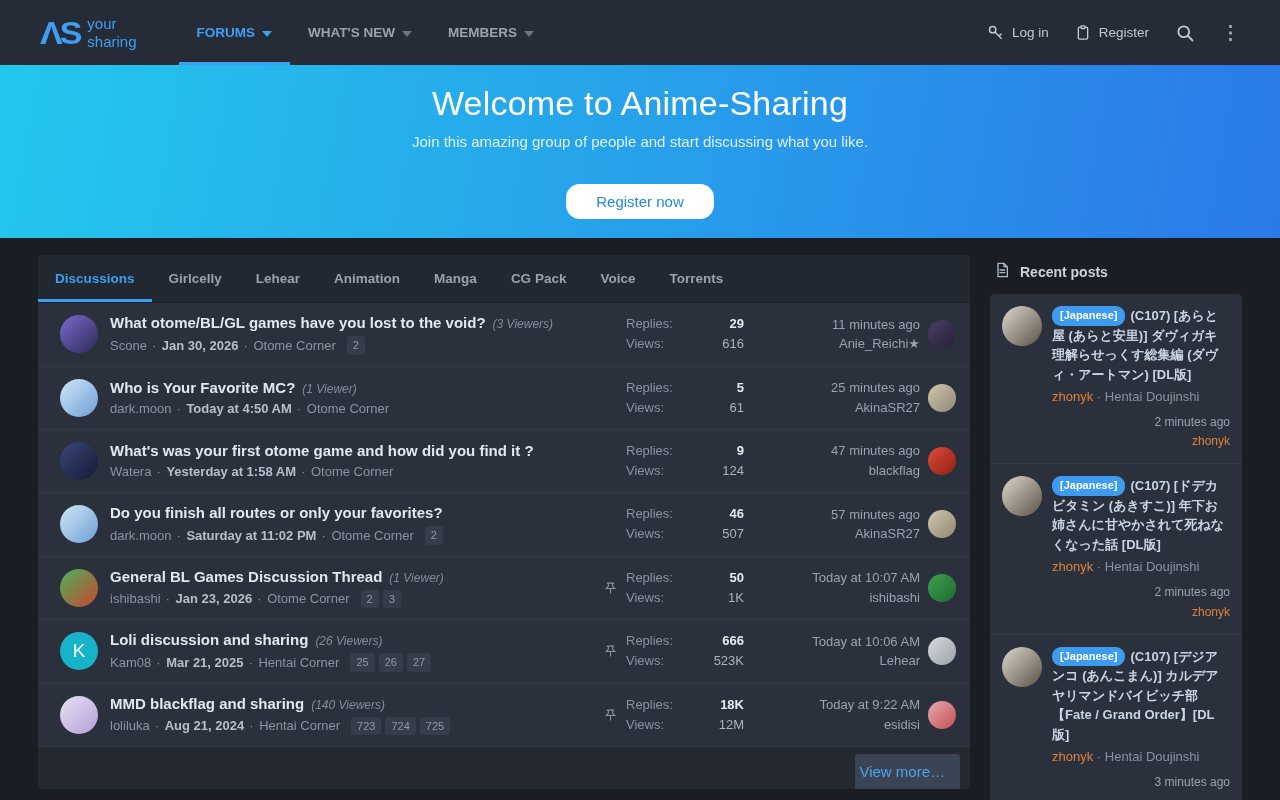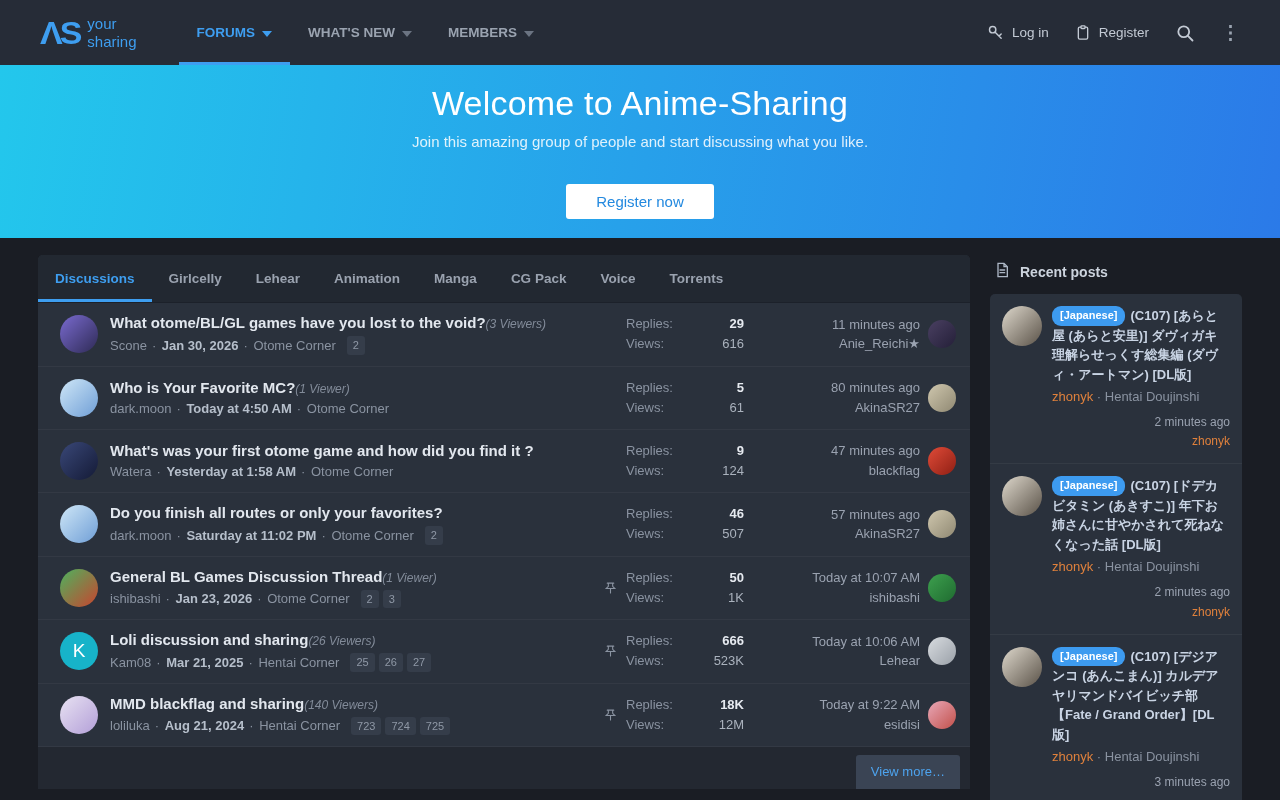--- a/index.html
+++ b/index.html
@@ -39,21 +39,21 @@
 
   
   .hero {
     height:173px; background:linear-gradient(100deg,#23c7ec 0%,#2b7ae8 100%);
     display:flex; flex-direction:column; align-items:center; justify-content:center;
     text-align:center;
   }
   .hero h1 { color:#fff; font-size:34px; font-weight:500; letter-spacing:.2px; }
   .hero p { color:rgba(255,255,255,.85); font-size:15px; margin-top:10px; }
   .hero-btn {
-    margin-top:34px; background:#fff; color:#2389df; border:none; border-radius:3px;
+    margin-top:34px; background:#fff; color:#2389df; border:none; border-radius:14px;
     font-family:inherit; font-size:15px; padding:9px 30px; cursor:pointer;
   }
 
   
   .content { display:flex; gap:20px; padding:17px 38px 0 38px; align-items:flex-start; }
   .main-panel { width:932px; background:#2a313c; border-radius:5px 5px 0 0; overflow:hidden; }
 
   
   .tabs { display:flex; background:#222831; border-bottom:1px solid #1c212a; height:48px; }
   .tab {
@@ -66,21 +66,21 @@
   .thread-row {
     display:flex; align-items:center; gap:12px; padding:11px 14px 11px 22px;
     border-bottom:1px solid rgba(255,255,255,.045); cursor:pointer;
   }
   .avatar {
     width:38px; height:38px; border-radius:50%; flex:none;
     display:flex; align-items:center; justify-content:center;
     color:#fff; font-size:19px; font-weight:400;
   }
   .t-main { flex:1; min-width:0; }
-  .t-title-line { display:flex; align-items:baseline; }
+  .t-title-line { display:flex; align-items:baseline; gap:7px; }
   .t-title { font-size:15px; font-weight:700; color:#e2e7ee; white-space:nowrap; }
   .t-viewers { font-size:12px; font-style:italic; color:#828b99; white-space:nowrap; }
   .t-meta { margin-top:5px; font-size:13px; color:#8a93a1; display:flex; align-items:center; flex-wrap:nowrap; gap:5px; }
   .t-author { color:#8a93a1; }
   .t-date { color:#b6bfcb; font-weight:600; }
   .t-date::before { content:"· "; color:#8a93a1; font-weight:400; margin-right:2px; }
   .t-forum::before { content:"· "; margin-right:2px; }
   .pages { display:flex; gap:4px; margin-left:6px; }
   .page-badge {
     background:#353d4a; color:#8f98a6; border-radius:3px; font-size:11px;
@@ -93,22 +93,22 @@
   .stat-replies { color:#e6eaf0; font-weight:700; }
   .stat-views { color:#aab2bd; }
   .t-last { width:168px; text-align:right; font-size:13px; color:#9aa2b0; line-height:1.5; flex:none; }
   .mini-avatar { width:28px; height:28px; border-radius:50%; flex:none; }
 
   .panel-footer {
     background:#232831; height:42px; display:flex; align-items:center;
     justify-content:flex-end; padding:10px 10px 0 10px;
   }
   .view-more {
-    background:#3a4454; border:none; color:#4da3ee; font-family:inherit; font-size:13px;
-    border-radius:3px 3px 0 0; padding:9px 15px 12px 15px; cursor:pointer;
+    background:#3a4454; border:none; color:#4da3ee; font-family:inherit; font-size:15px;
+    border-radius:3px 3px 0 0; padding:9px 15px 12px 4px; cursor:pointer;
   }
 
   
   .sidebar { width:252px; flex:none; }
   .sidebar-header { display:flex; align-items:center; gap:10px; padding:6px 2px 12px 4px; }
   .sidebar-header .title { font-size:14px; font-weight:700; color:#ccd3dd; }
   .sidebar-panel { background:#2a313c; border-radius:5px; overflow:hidden; }
   .recent-item {
     display:flex; gap:10px; padding:12px 12px; border-bottom:1px solid rgba(255,255,255,.05);
     cursor:pointer;
@@ -281,21 +281,21 @@
             </span>
             <span class="stat-labels">
               <span>Replies:</span><br>
               <span>Views:</span>
             </span>
             <span class="stat-values">
               <span class="stat-replies">5</span><br>
               <span class="stat-views">61</span>
             </span>
             <span class="t-last">
-              <span>80 minutes ago</span><br>
+              <span>25 minutes ago</span><br>
               <span>AkinaSR27</span>
             </span>
             <span class="mini-avatar" style="background: linear-gradient(135deg, rgb(207, 199, 174), rgb(143, 136, 114));"></span>
           </div>
         </div>
         <div class="thread-row">
           <div class="avatar" style="background: linear-gradient(135deg, rgb(58, 72, 120), rgb(20, 26, 54));"></div>
           <div class="t-main">
             <div class="t-title-line">
               <span class="t-title">What's was your first otome game and how did you find it ?</span>

